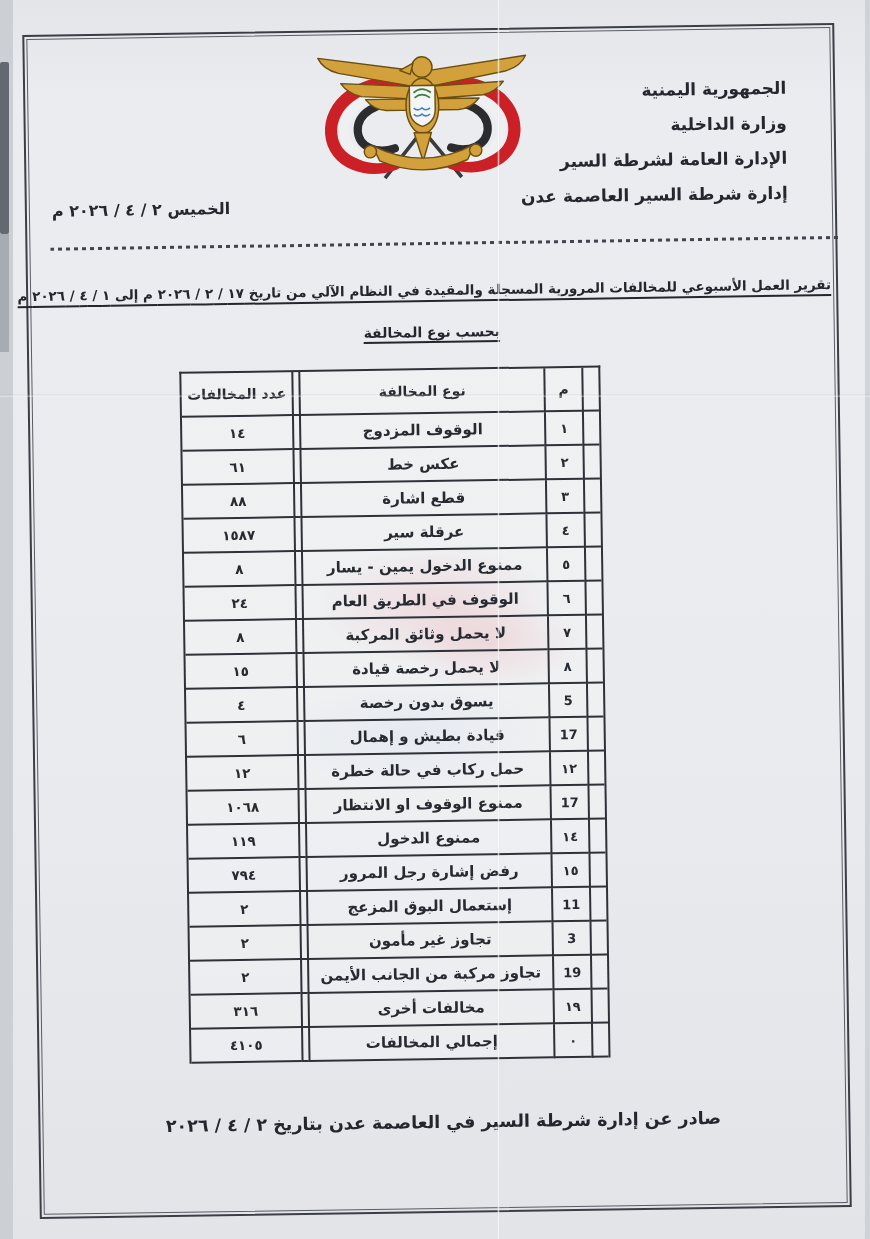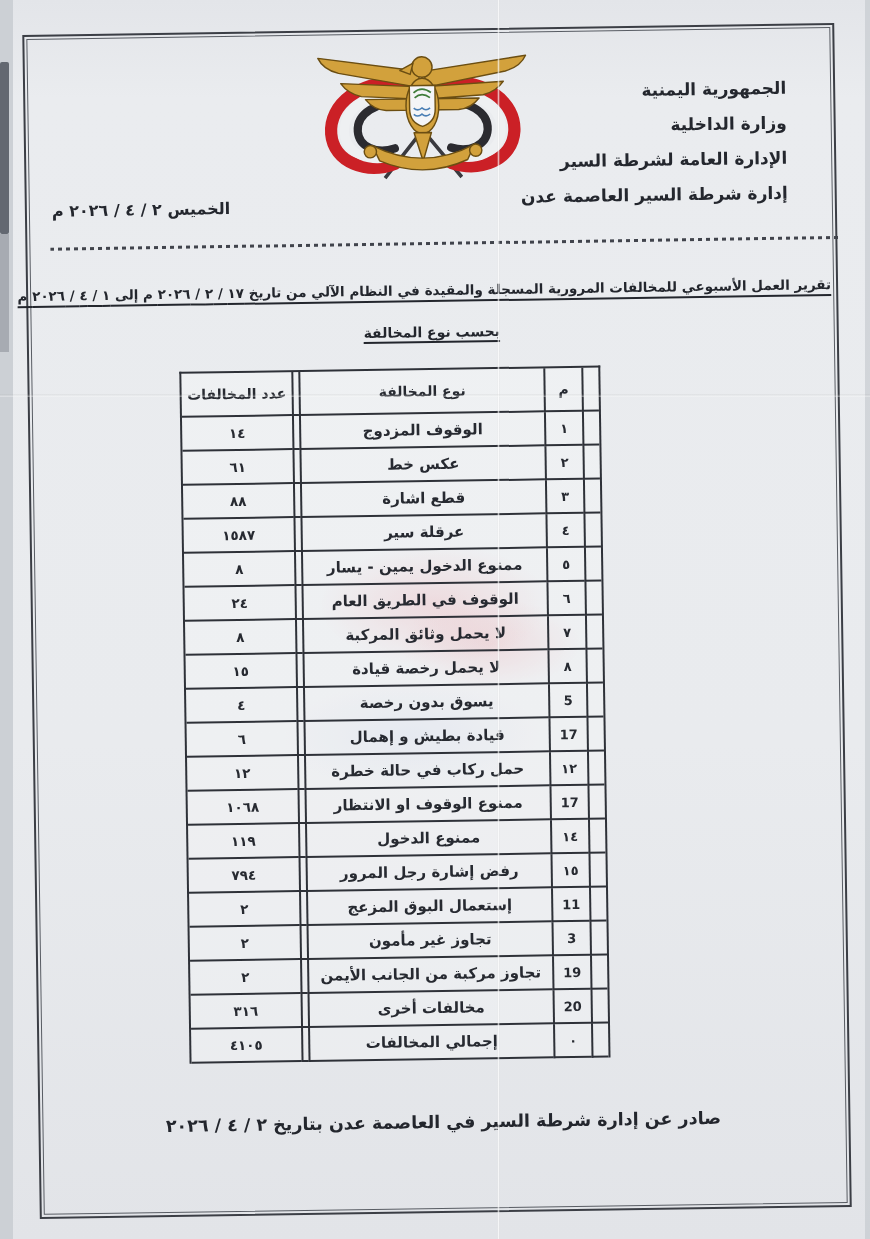--- a/index.html
+++ b/index.html
@@ -251,21 +251,21 @@
   </div>
         <div class="vrow">
     <div class="vcell c-strip"></div>
     <div class="vcell c-no">19</div>
     <div class="vcell c-type">تجاوز مركبة من الجانب الأيمن</div>
     <div class="vcell c-strip"></div>
     <div class="vcell c-count">٢</div>
   </div>
         <div class="vrow">
     <div class="vcell c-strip"></div>
-    <div class="vcell c-no">20</div>
+    <div class="vcell c-no">١٩</div>
     <div class="vcell c-type">مخالفات أخرى</div>
     <div class="vcell c-strip"></div>
     <div class="vcell c-count">٣١٦</div>
   </div>
         <div class="vrow">
     <div class="vcell c-strip"></div>
     <div class="vcell c-no">٠</div>
     <div class="vcell c-type">إجمالي المخالفات</div>
     <div class="vcell c-strip"></div>
     <div class="vcell c-count">٤١٠٥</div>

